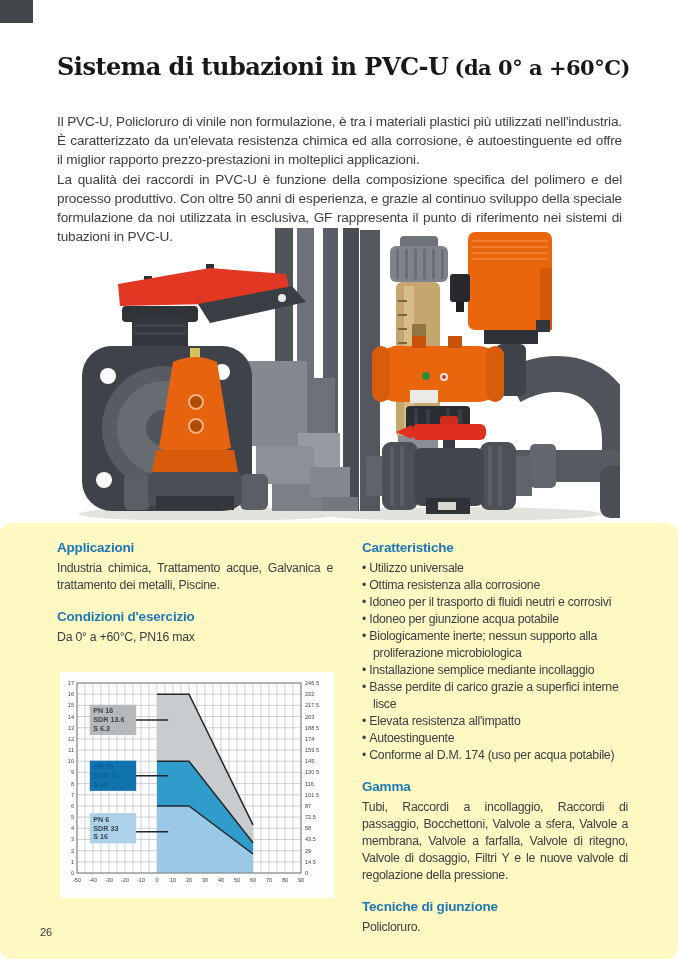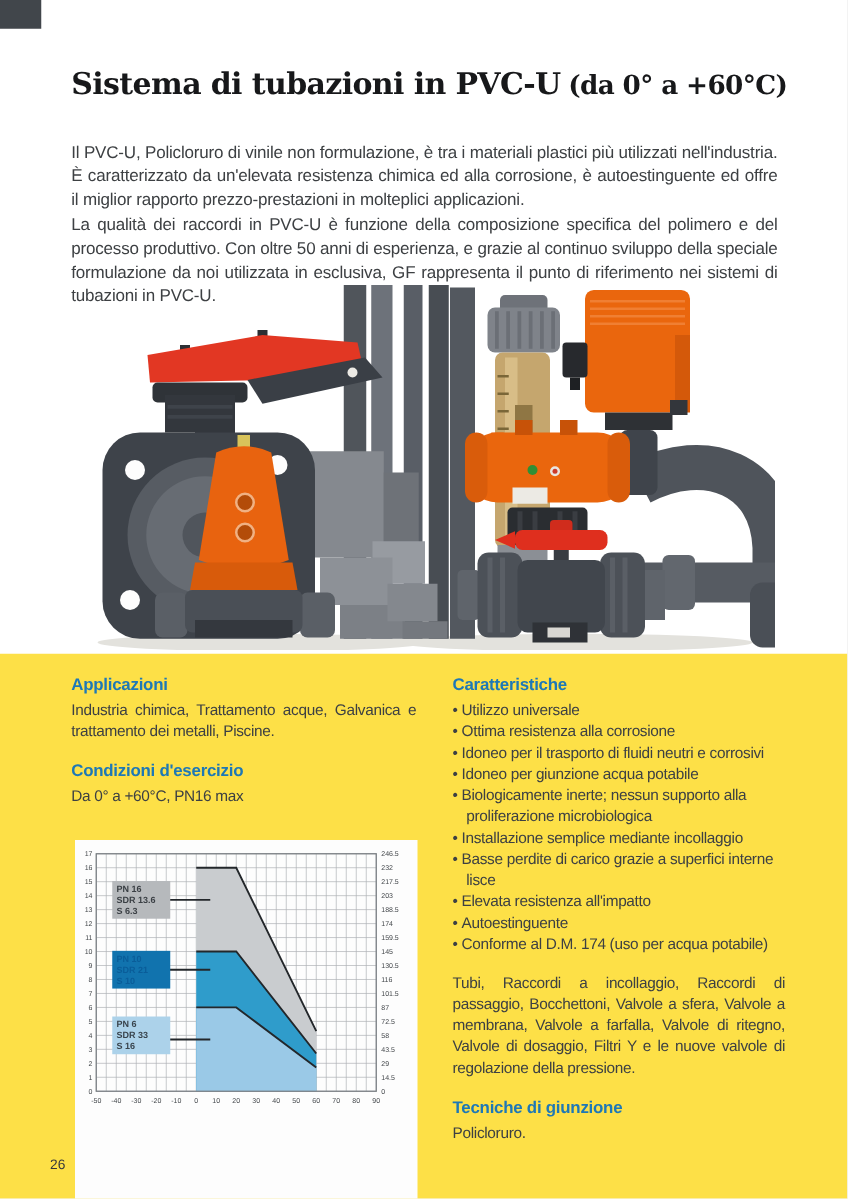--- a/index.html
+++ b/index.html
@@ -8,33 +8,33 @@
   .corner-mark{position:absolute;left:0;top:0;width:33px;height:23px;background:#41464b;}
   .title{position:absolute;left:57px;top:52px;white-space:nowrap;
          font-family:"DejaVu Serif",serif;font-weight:bold;font-size:24px;
          letter-spacing:-0.5px;color:#17181a;}
   .title .suffix{font-weight:bold;font-size:21px;margin-left:6px;letter-spacing:-0.5px;}
   .intro{position:absolute;left:57px;top:112px;width:565px;
          font-size:13.6px;line-height:19.2px;letter-spacing:-0.15px;
          color:#3d4043;text-align:justify;}
   .intro p{margin:0;}
   .photo{position:absolute;left:60px;top:228px;width:560px;height:292px;}
-  .lower{position:absolute;left:0;top:523px;width:678px;height:436px;background:#fde047;}
+  .lower{position:absolute;left:0;top:523px;width:678px;height:436px;background:#fef9c3;border-radius:12px;}
   .col{position:absolute;font-size:12.3px;line-height:17px;letter-spacing:-0.25px;
        color:#3d4043;}
   .col-left{left:57px;top:16px;width:276px;}
   .col-right{left:362px;top:16px;width:266px;}
   .blue-head{font-size:13.5px;font-weight:bold;color:#1e78b6;margin:0 0 4px 0;
              letter-spacing:-0.2px;text-align:left;}
   .block{margin:0 0 14px 0;}
   .just{text-align:justify;margin:0;}
   ul.features{list-style:none;margin:0;padding:0;text-align:left;}
   ul.features li{padding-left:11px;text-indent:-11px;}
   ul.features li::before{content:"\2022\00a0";}
-  .chart-box{position:absolute;left:60px;top:672px;width:274px;height:288px;background:#fdfdfd;}
+  .chart-box{position:absolute;left:60px;top:672px;width:274px;height:226px;background:#fdfdfd;}
   .chart-box svg{display:block;width:274px;height:226px;}
   .pagenum{position:absolute;left:40px;top:926px;font-size:11px;color:#35383b;}
 </style>
 </head>
 <body>
 
 <div class="page">
 
   <div class="corner-mark"></div>
 
@@ -201,20 +201,21 @@
             <li>Idoneo per giunzione acqua potabile</li>
             <li>Biologicamente inerte; nessun supporto alla proliferazione microbiologica</li>
             <li>Installazione semplice mediante incollaggio</li>
             <li>Basse perdite di carico grazie a superfici interne lisce</li>
             <li>Elevata resistenza all'impatto</li>
             <li>Autoestinguente</li>
             <li>Conforme al D.M. 174 (uso per acqua potabile)</li>
           </ul>
       </div>
       <div class="block">
+        <p class="blue-head">Gamma</p>
         <p class="just">Tubi, Raccordi a incollaggio, Raccordi di passaggio, Bocchettoni, Valvole a sfera, Valvole a membrana, Valvole a farfalla, Valvole di ritegno, Valvole di dosaggio, Filtri Y e le nuove valvole di regolazione della pressione.</p>
       </div>
       <div class="block">
         <p class="blue-head">Tecniche di giunzione</p>
         <p class="just">Policloruro.</p>
       </div>
     </div>
 
   </div>
 

